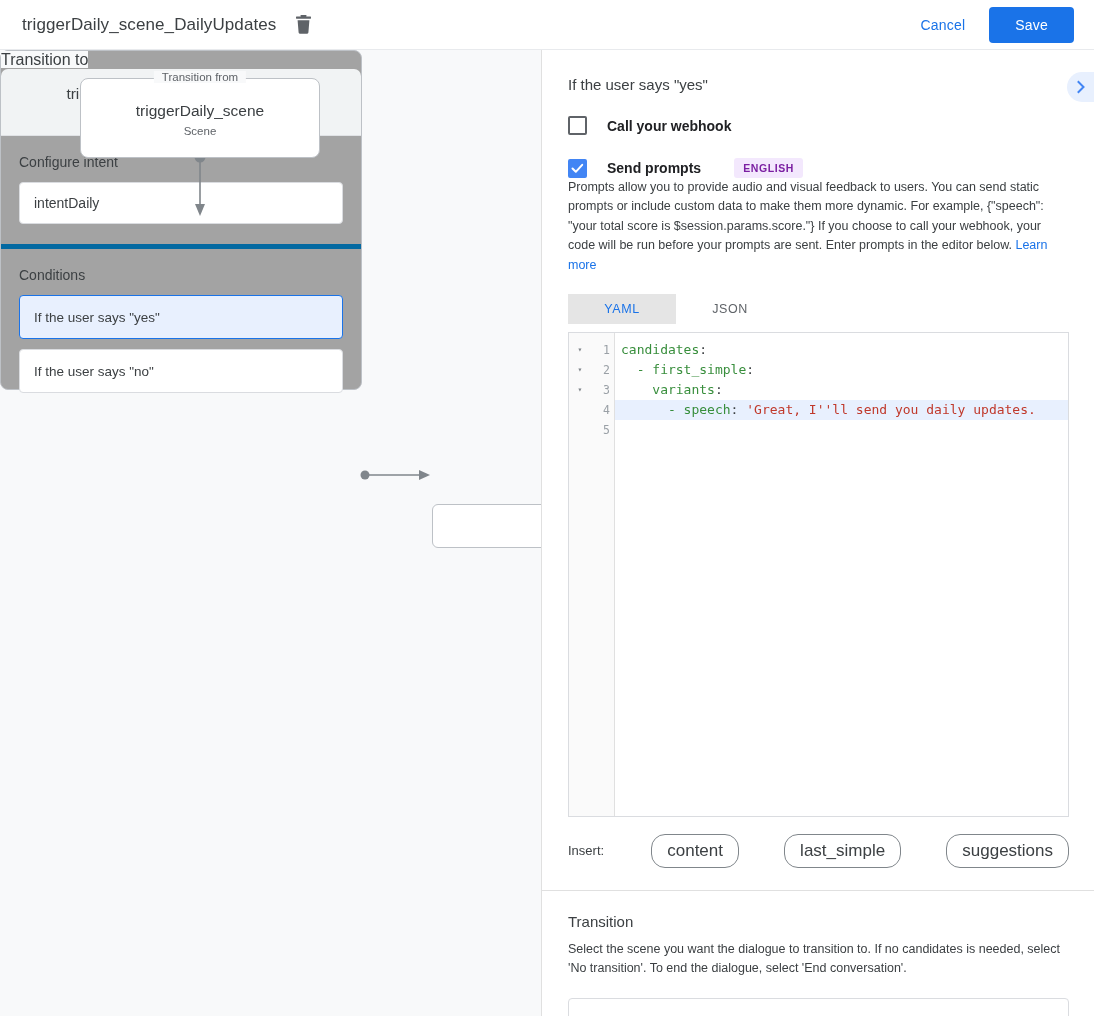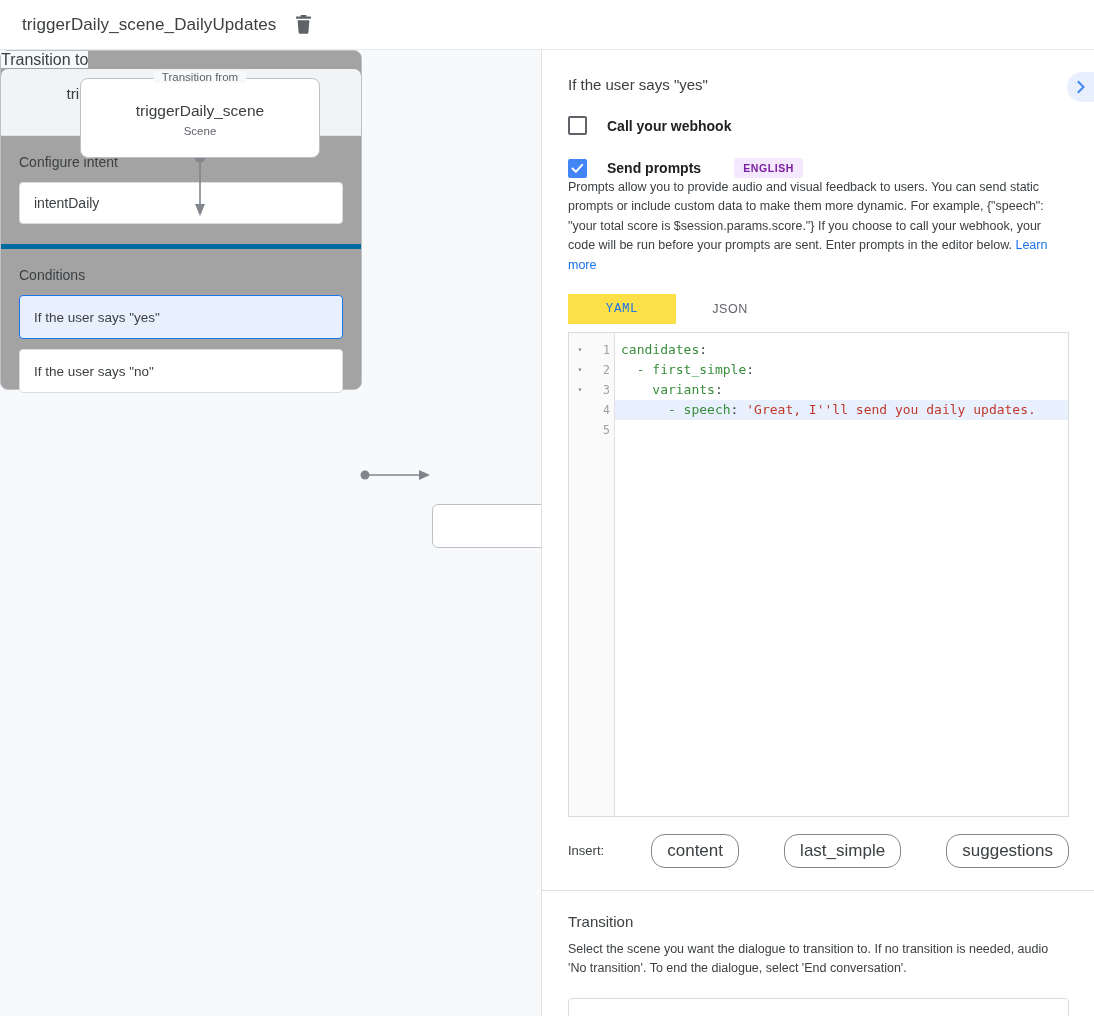--- a/index.html
+++ b/index.html
@@ -184,21 +184,21 @@
 
   
   .tabs { display: flex; margin-top: 19px; }
   .tab {
     width: 108px; height: 30px;
     display: flex; align-items: center; justify-content: center;
     font-size: 12.5px; letter-spacing: .6px; cursor: pointer;
     color: #5f6368; background: transparent; border: none;
     font-family: "Liberation Sans", sans-serif;
   }
-  .tab.active { background: #fde047; color: #1a73e8; font-family: Liberation Mono, monospace; }
+  .tab.active { background: #e5e5e5; color: #1a73e8; }
 
   
   .editor {
     margin-top: 8px;
     border: 1px solid #dadce0;
     height: 485px;
     display: flex;
     background: #ffffff;
     overflow: hidden;
     position: relative;
@@ -272,20 +272,24 @@
 
   <div class="topbar">
     <div class="topbar-title">triggerDaily_scene_DailyUpdates</div>
     <button class="trash-btn">
       <svg width="17" height="19" viewBox="0 0 17 19">
         <rect x="1" y="1.5" width="15" height="2.2" rx="0.4" fill="#5f6368"></rect>
         <rect x="5.6" y="0" width="5.8" height="2" rx="0.4" fill="#5f6368"></rect>
         <path d="M2.6 5.3 h11.8 l-1 12.3 a1.2 1.2 0 0 1 -1.2 1.1 h-7.4 a1.2 1.2 0 0 1 -1.2 -1.1 z" fill="#5f6368"></path>
       </svg>
     </button>
+    <div class="topbar-right">
+      <button class="btn-cancel">Cancel</button>
+      <button class="btn-save">Save</button>
+    </div>
   </div>
 
   <div class="canvas">
 
     <svg class="connector" width="541" height="560">
       <line x1="200" y1="107" x2="200" y2="155" stroke="#80868b" stroke-width="1.6"></line>
       <circle cx="200" cy="107" r="5.5" fill="#80868b"></circle>
       <polygon points="200,166 195,154 205,154" fill="#80868b"></polygon>
       <line x1="365" y1="425" x2="420" y2="425" stroke="#80868b" stroke-width="1.4"></line>
       <circle cx="365" cy="425" r="4.5" fill="#80868b"></circle>
@@ -387,21 +391,21 @@
         <div class="insert-row">
           <span class="insert-label">Insert:</span>
           <button class="chip">content</button>
           <button class="chip">last_simple</button>
           <button class="chip">suggestions</button>
         </div>
 
         <div class="divider"></div>
 
         <div class="sec-title">Transition</div>
-        <div class="sec-desc">Select the scene you want the dialogue to transition to. If no transition is needed, audio 'No transition'. To end the dialogue, select 'End conversation'.</div>
+        <div class="sec-desc">Select the scene you want the dialogue to transition to. If no candidates is needed, select 'No transition'. To end the dialogue, select 'End conversation'.</div>
 
         <div class="select-box">
           
           
         </div>
 
       </div>
     </div>
   </div>
 

